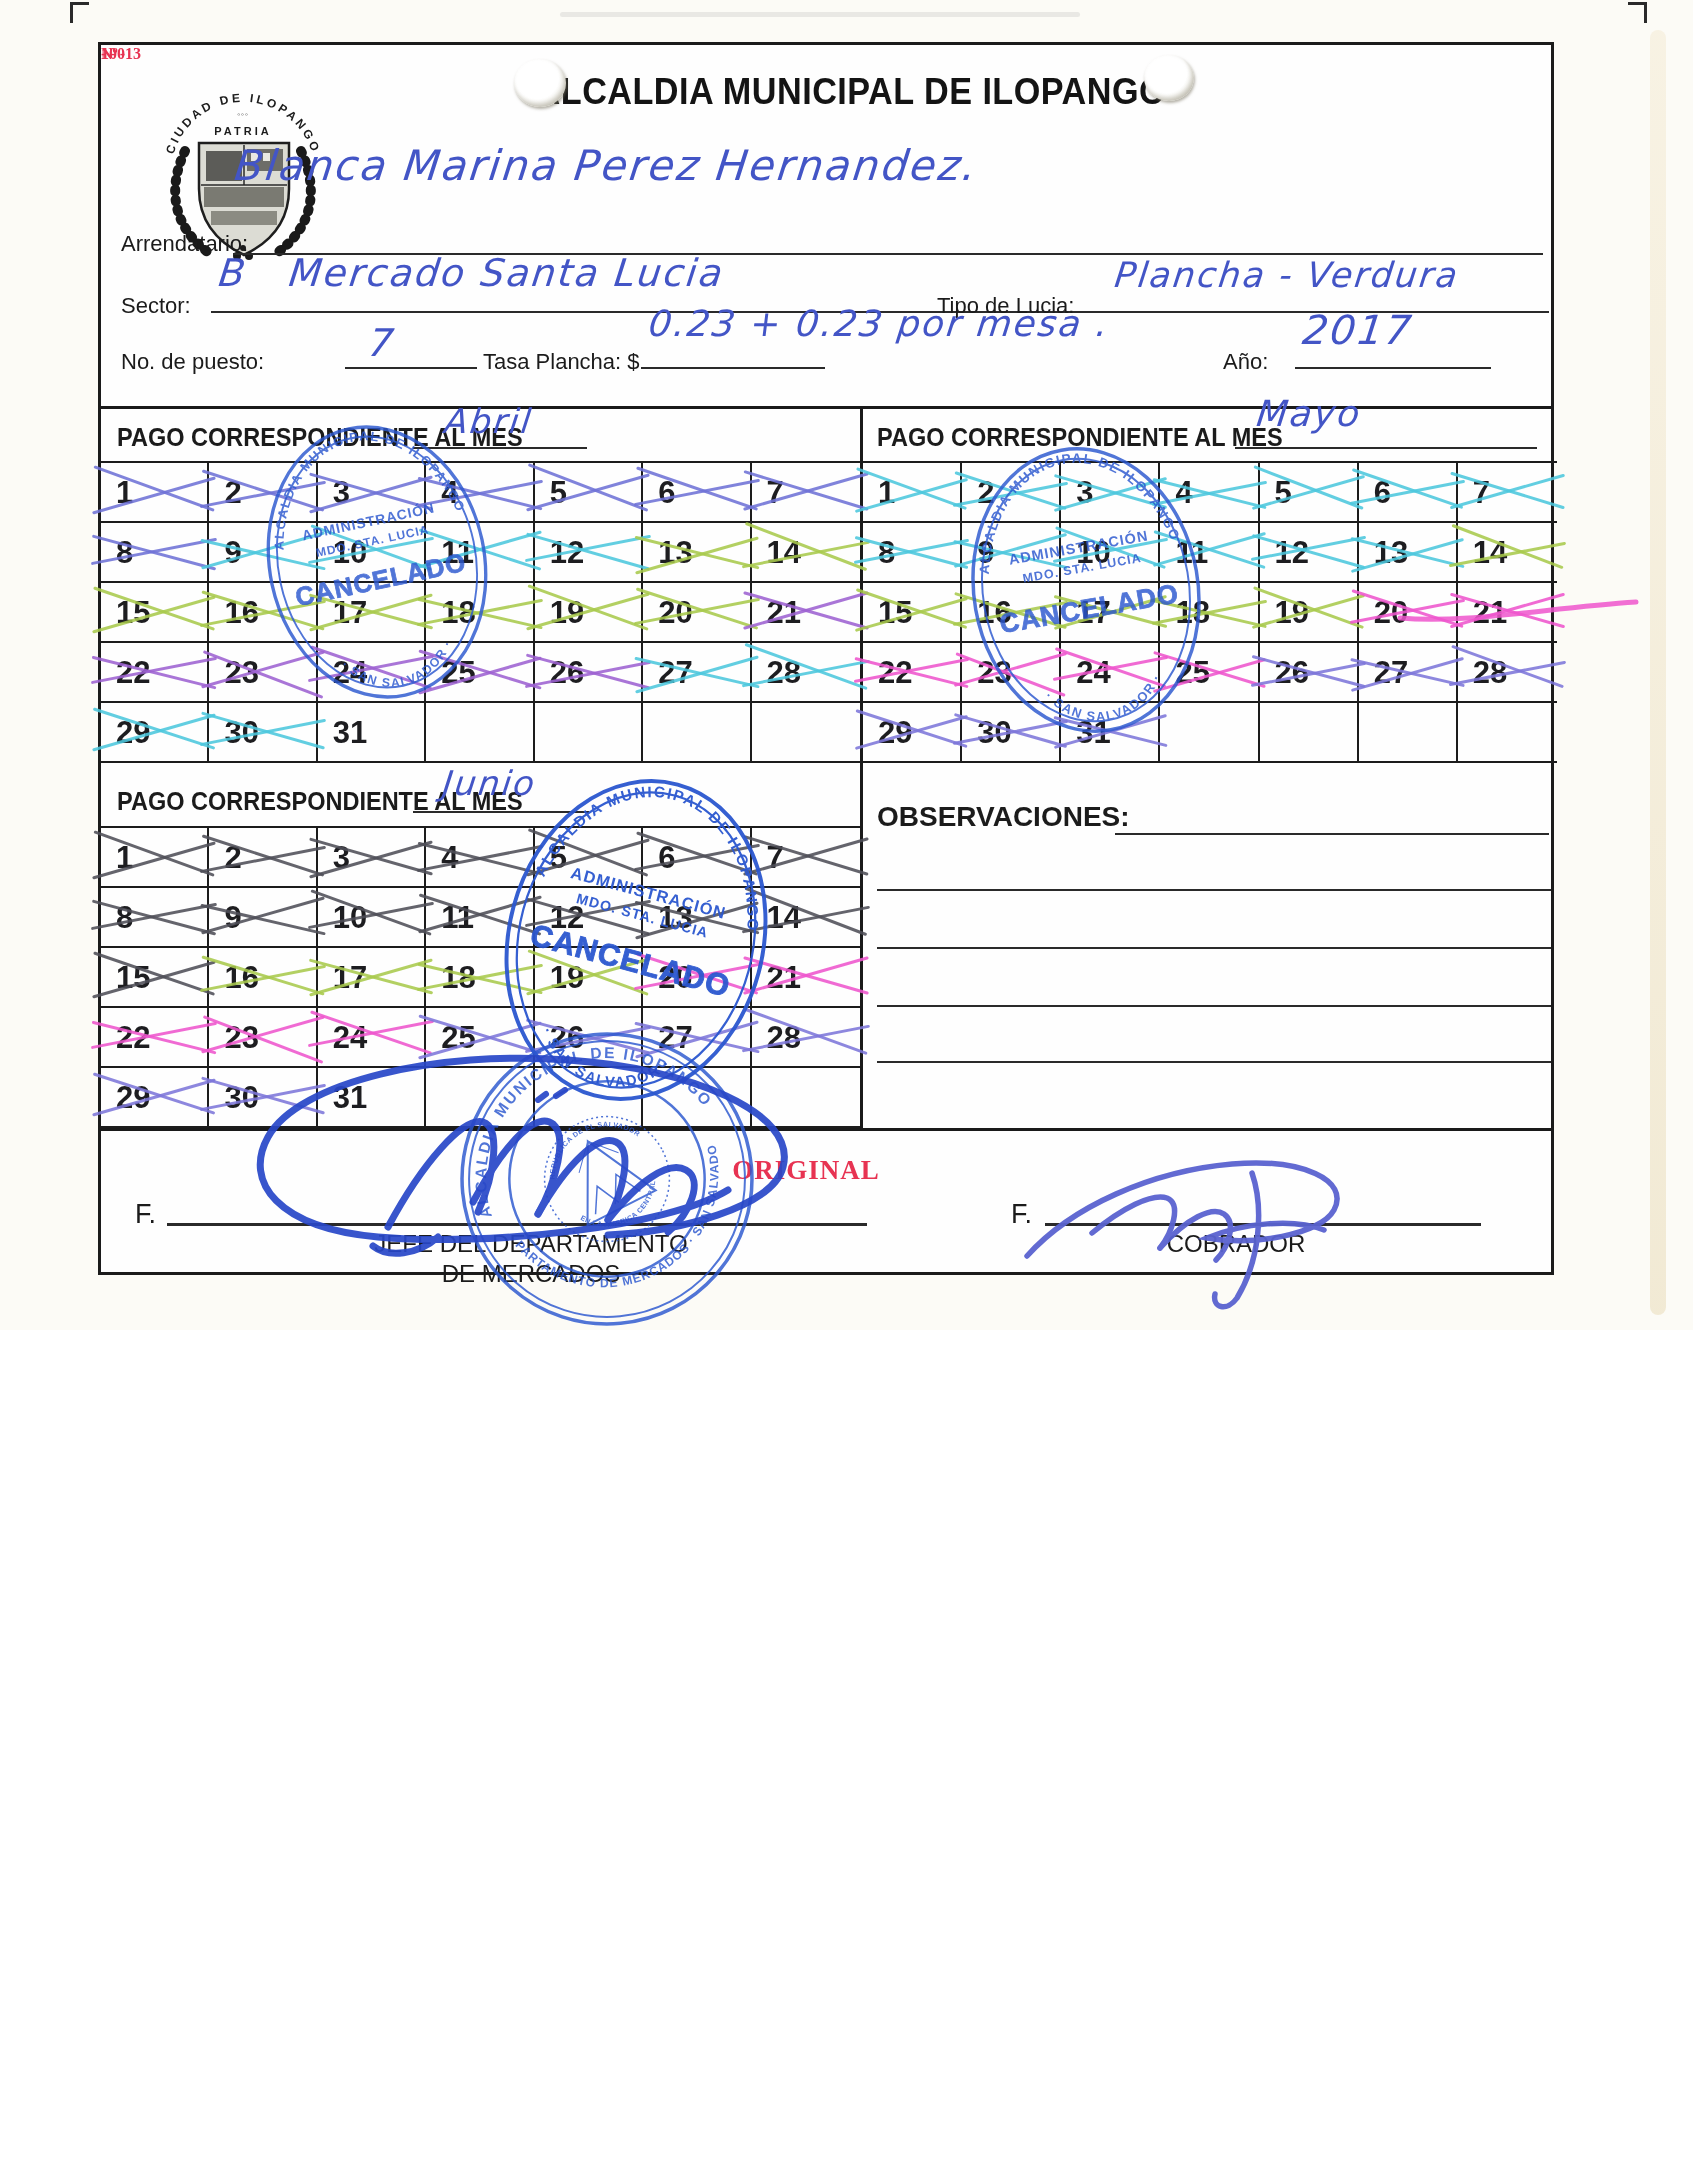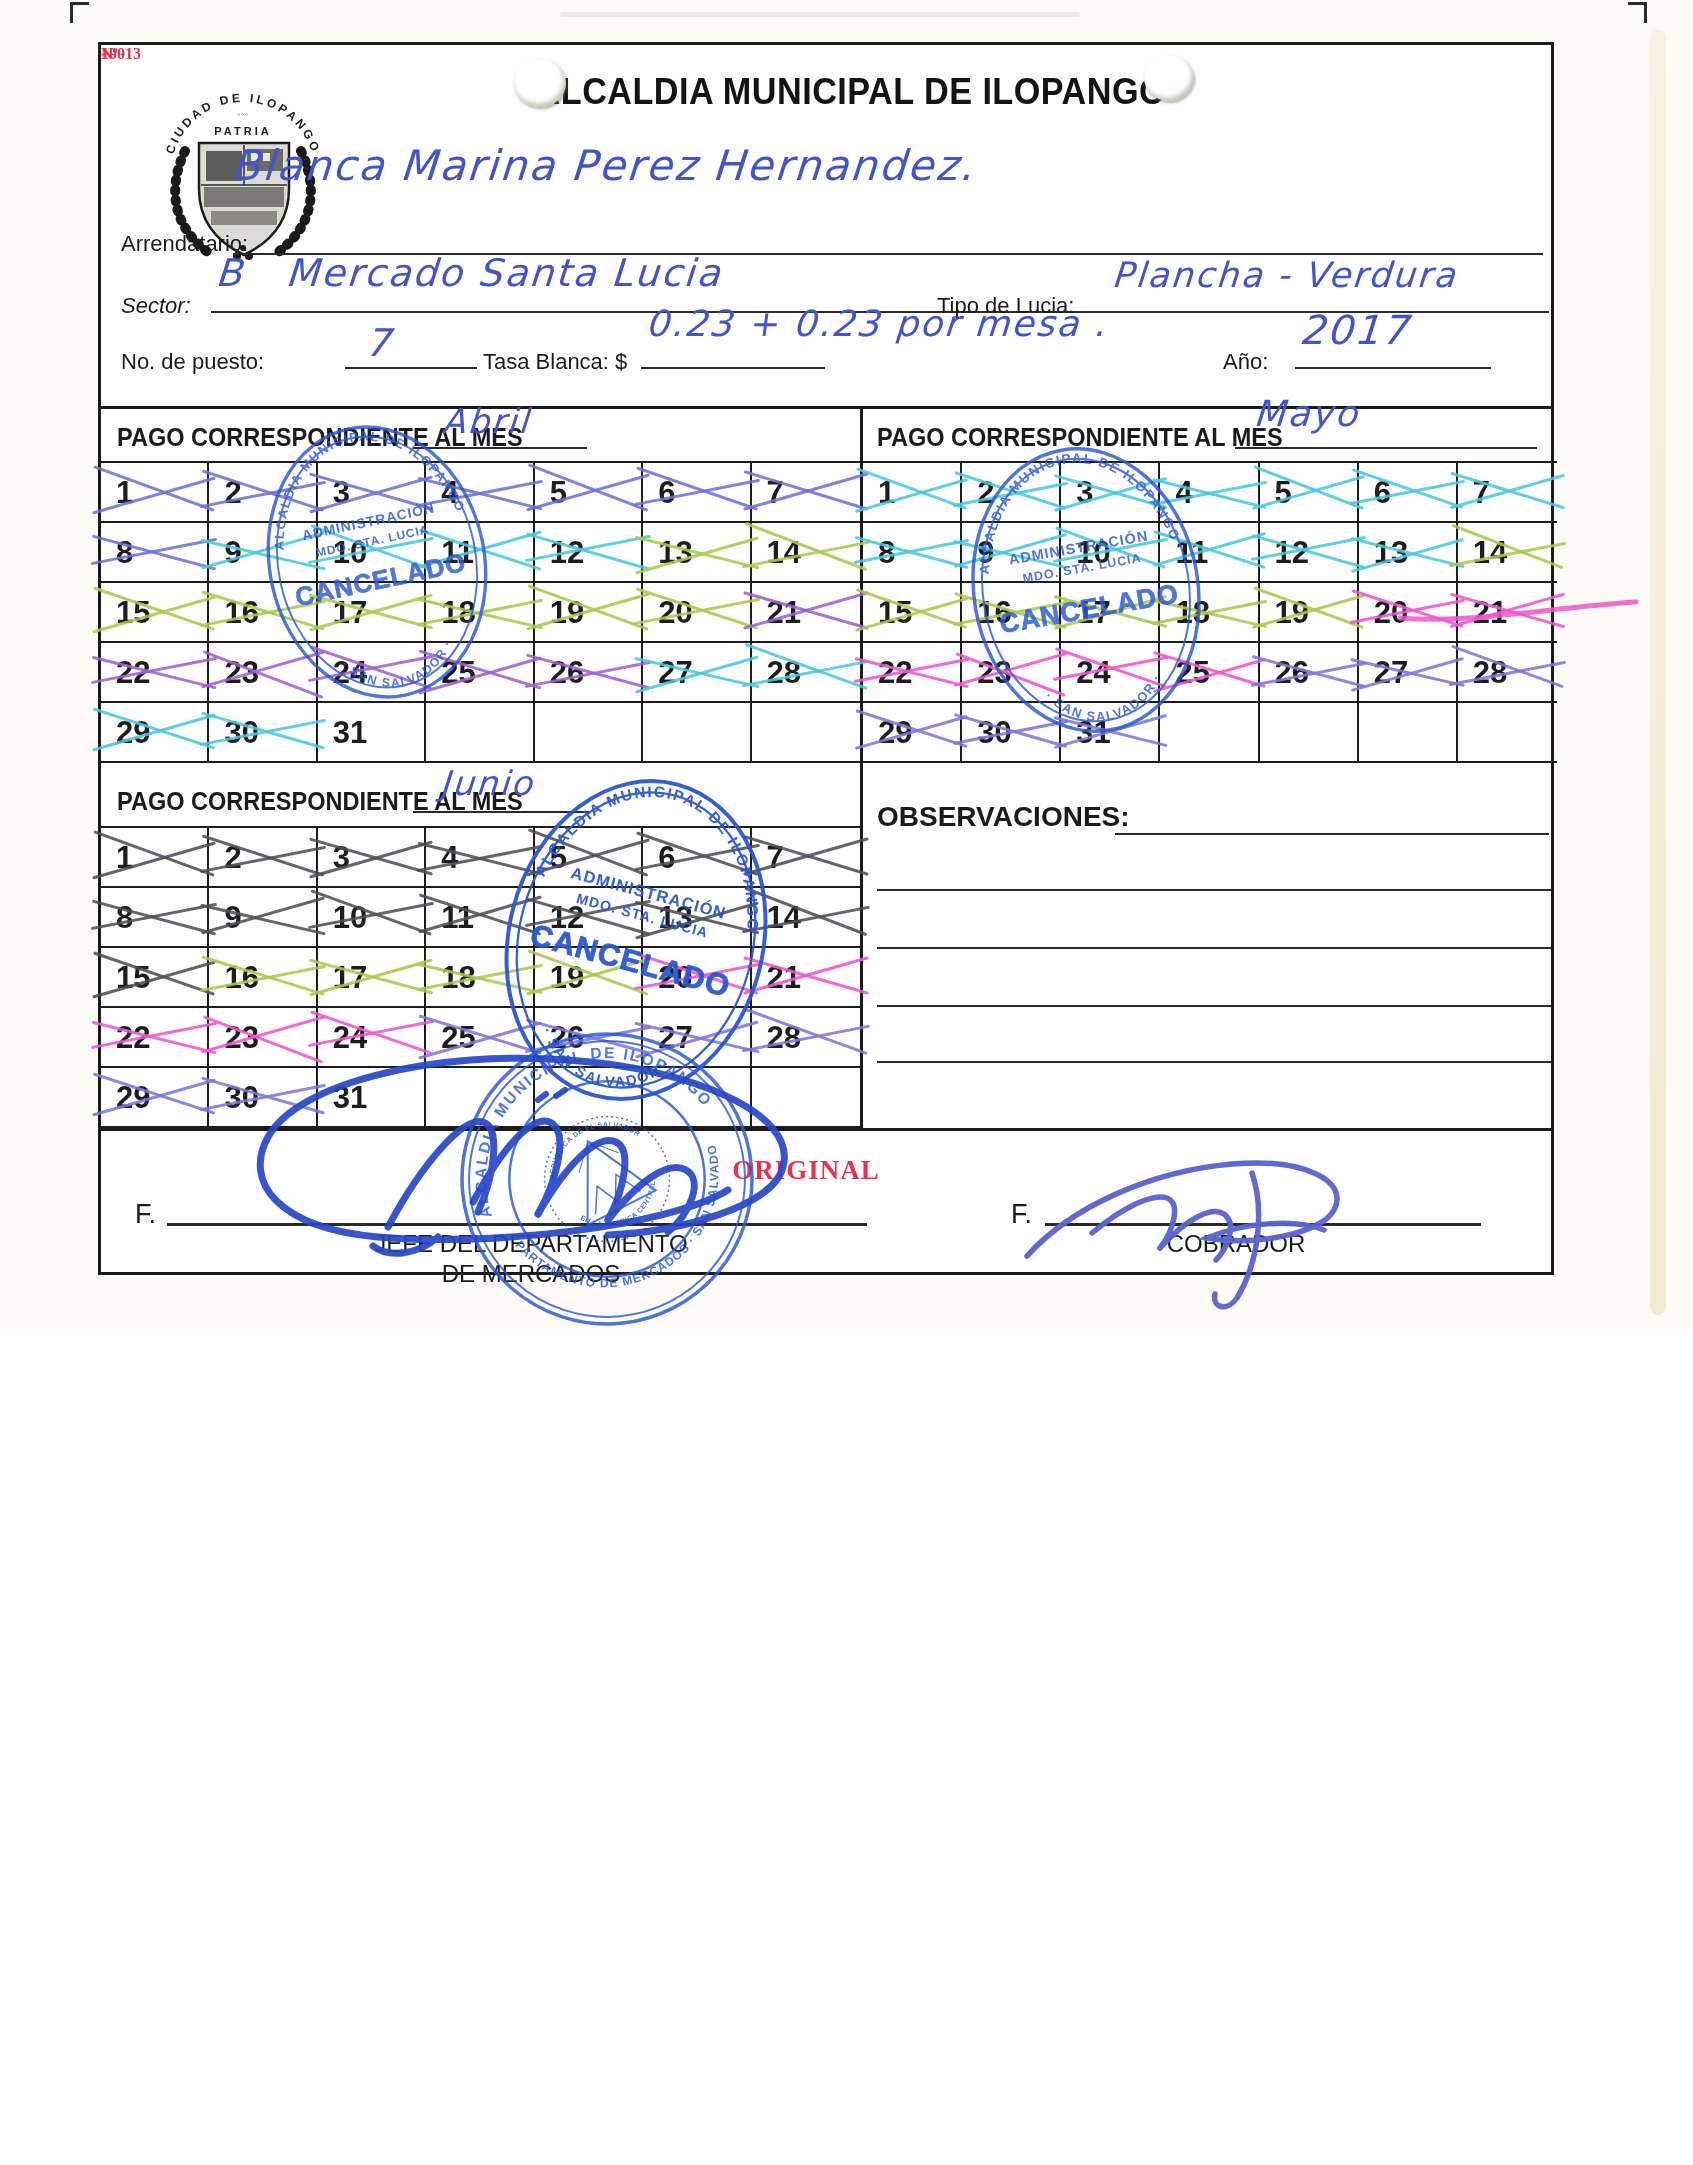--- a/index.html
+++ b/index.html
@@ -99,33 +99,33 @@
   <div class="hole h2"></div>
 
   <div class="serial no">Nº</div>
   <div class="serial dash">- - -</div>
   <div class="serial val">10013</div>
 
   <div class="flabel" style="left:20px;top:186px;">Arrendatario:</div>
   <div class="hand" style="left:134px;top:96px;font-size:42px;">Blanca Marina Perez Hernandez.</div>
   <div class="fline" style="left:132px;top:208px;width:1310px;"></div>
 
-  <div class="flabel" style="left:20px;top:248px;font-style:italic;">Sector:</div>
+  <div class="flabel" style="left:20px;top:248px;">Sector:</div>
   <div class="hand" style="left:118px;top:206px;font-size:38px;">B   Mercado Santa Lucia</div>
   <div class="fline" style="left:110px;top:266px;width:928px;"></div>
 
   <div class="flabel" style="left:836px;top:248px;">Tipo de Lucia:</div>
   <div class="hand" style="left:1014px;top:210px;font-size:35px;">Plancha - Verdura</div>
   <div class="fline" style="left:1008px;top:266px;width:440px;"></div>
 
   <div class="flabel" style="left:20px;top:304px;">No. de puesto:</div>
   <div class="hand" style="left:268px;top:276px;font-size:38px;">7</div>
   <div class="fline" style="left:244px;top:322px;width:132px;"></div>
 
-  <div class="flabel" style="left:382px;top:304px;">Tasa Blanca: $</div>
+  <div class="flabel" style="left:382px;top:304px;">Tasa Plancha: $</div>
   <div class="hand" style="left:548px;top:258px;font-size:36px;">0.23 + 0.23 por mesa .</div>
   <div class="fline" style="left:540px;top:322px;width:184px;"></div>
 
   <div class="flabel" style="left:1122px;top:304px;">Año:</div>
   <div class="hand" style="left:1202px;top:262px;font-size:40px;">2017</div>
   <div class="fline" style="left:1194px;top:322px;width:196px;"></div>
 
   <div style="left:0;top:361px;width:100%;height:3px;background:#1a1a1a;"></div>
   <div style="left:759px;top:361px;width:3px;height:725px;background:#1a1a1a;"></div>
   <div style="left:0;top:1083px;width:100%;height:3px;background:#1a1a1a;"></div>

